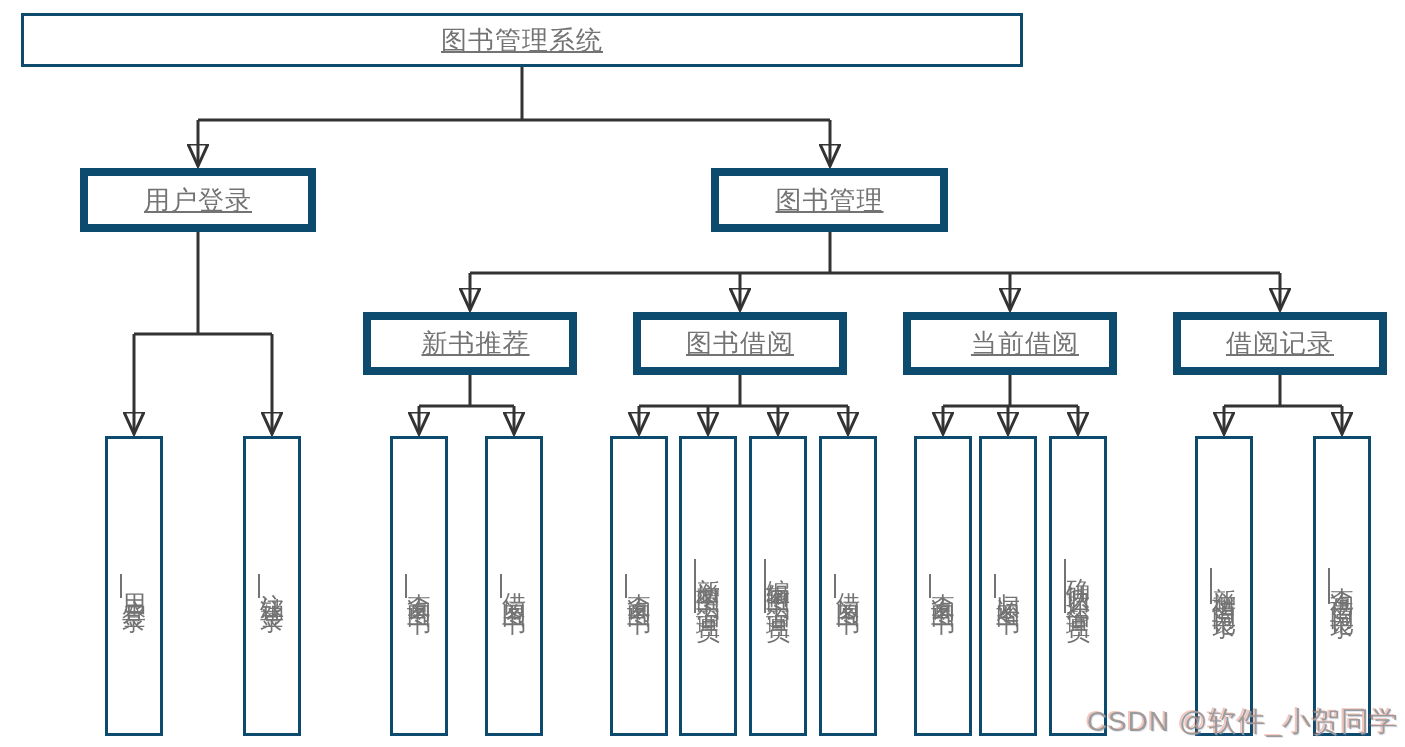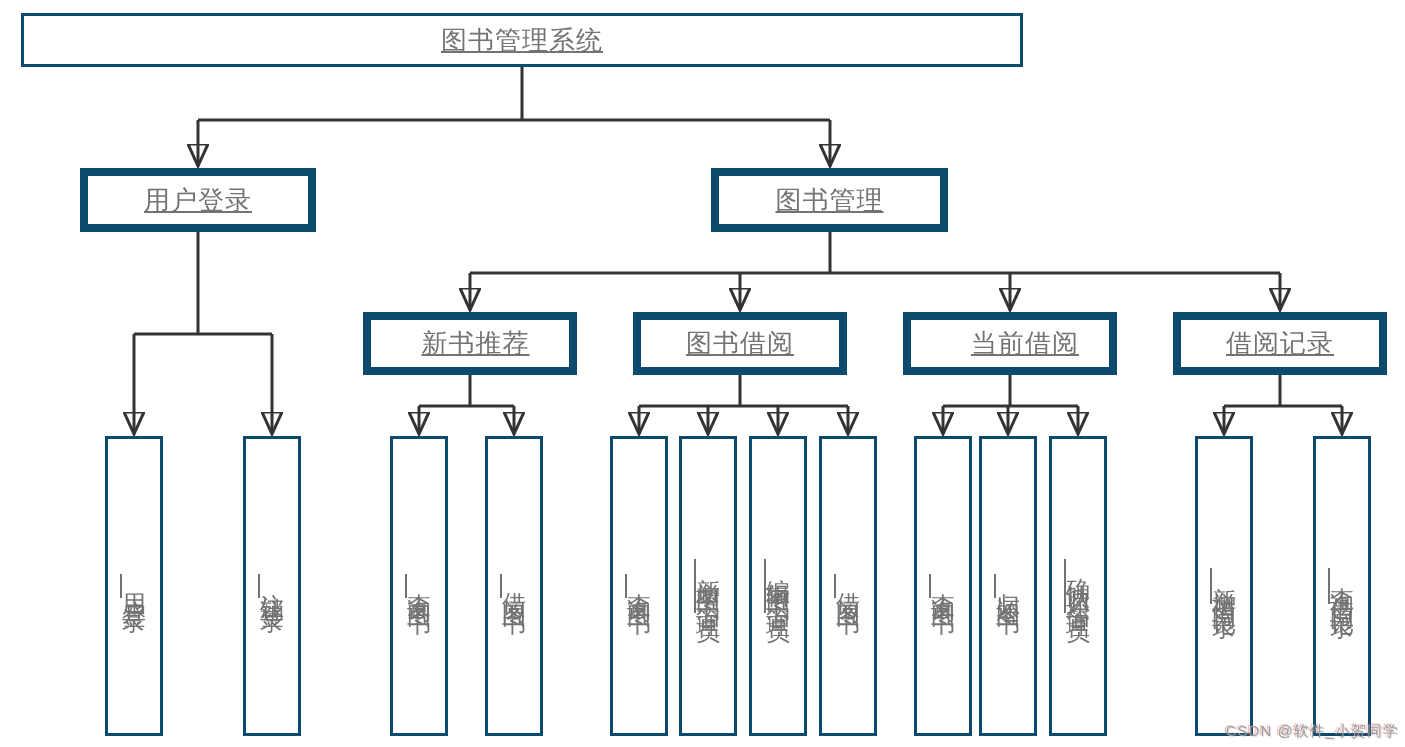--- a/index.html
+++ b/index.html
@@ -65,21 +65,21 @@
   .l-g3d { left: 819px; }
   .l-g4a { left: 914px; }
   .l-g4b { left: 979px; }
   .l-g4c { left: 1049px; }
   .l-g5a { left: 1195px; }
   .l-g5b { left: 1313px; }
   .wm {
     position: absolute;
     right: 6px;
     bottom: 6px;
-    font-size: 15px;
+    font-size: 28px;
     color: #9b9b9b;
     letter-spacing: 1px;
     text-shadow: -2px -1px 0 rgba(222, 90, 60, 0.35), 1px 1px 0 rgba(150, 160, 210, 0.25);
     z-index: 5;
     white-space: nowrap;
   }
 </style>
 </head>
 <body>
 

